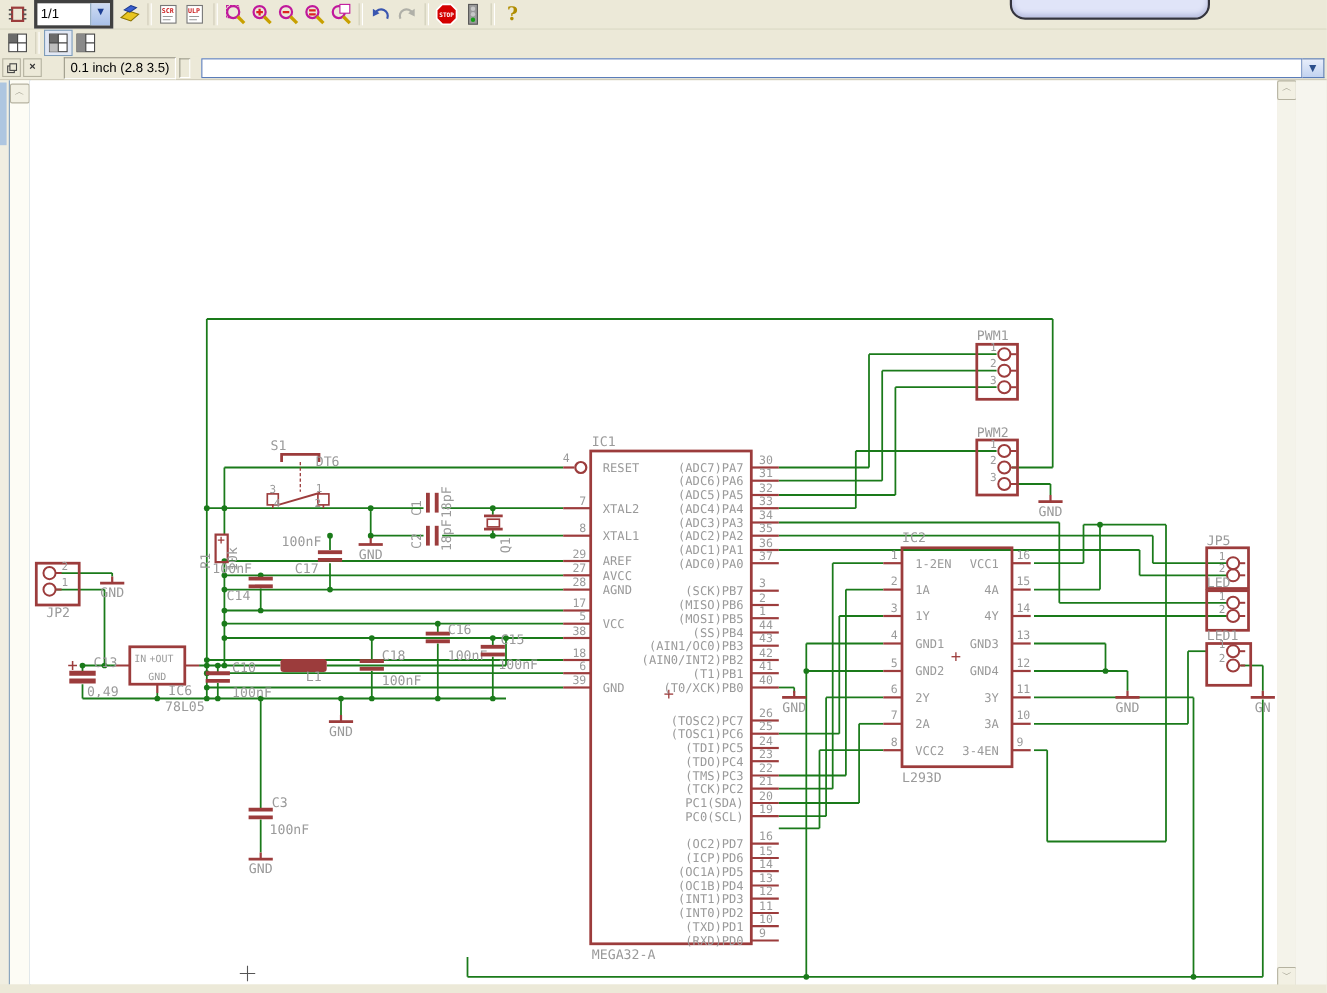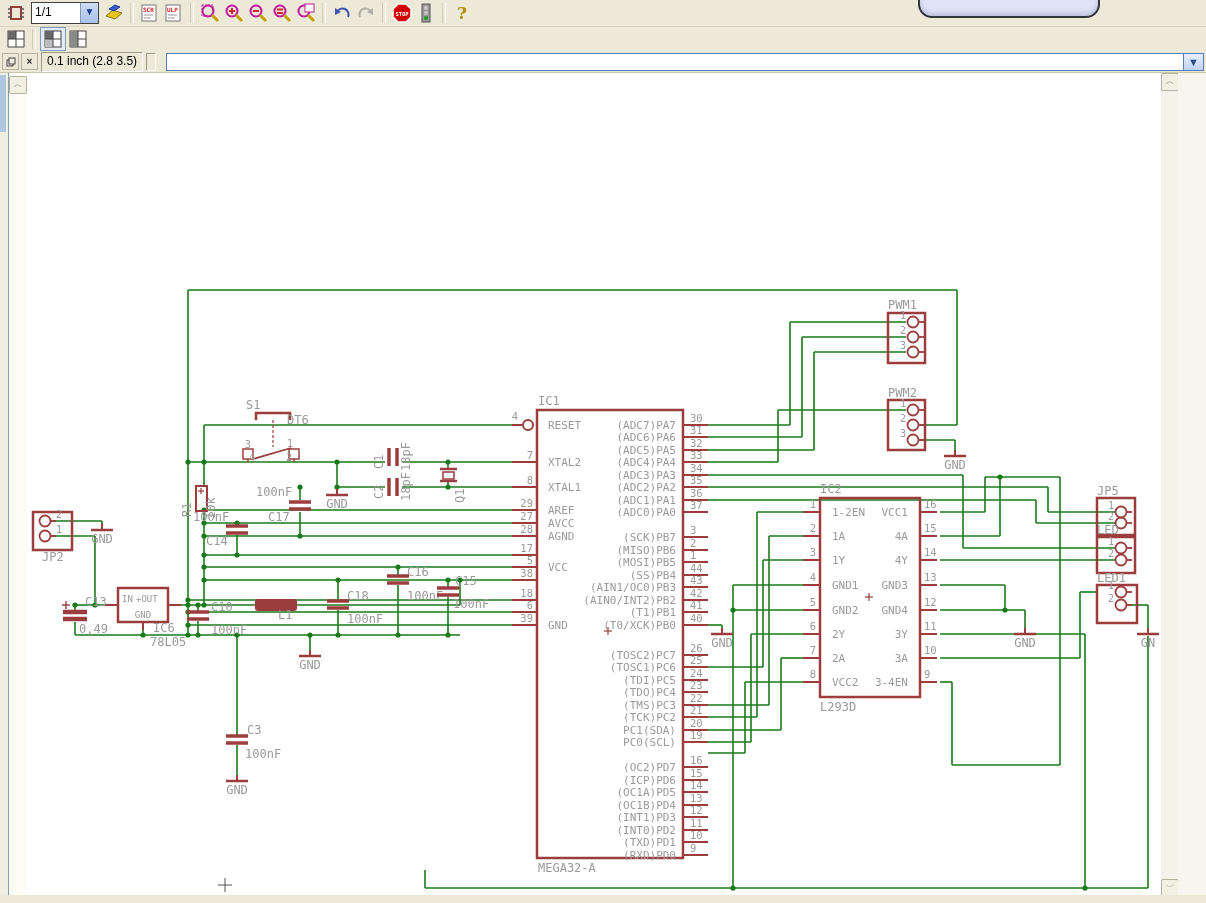--- a/index.html
+++ b/index.html
@@ -5,26 +5,26 @@
   html,body{margin:0;padding:0;width:1206px;height:903px;overflow:hidden;
     font-family:"Liberation Sans",sans-serif;background:#ece9d8;}
   .row1{position:absolute;left:0;top:0;width:1206px;height:27px;background:#ece9d8;
     border-bottom:1px solid #d8d4c0;display:flex;align-items:center;padding-left:4px;box-sizing:border-box;}
   .row2{position:absolute;left:0;top:27px;width:1206px;height:24px;background:#ece9d8;
     display:flex;align-items:center;padding-left:4px;box-sizing:border-box;}
   .row3{position:absolute;left:0;top:51px;width:1206px;height:22px;background:#ece9d8;
     display:flex;align-items:center;box-sizing:border-box;border-bottom:1px solid #c9c5b2;}
   .tb{width:24px;height:22px;display:flex;align-items:center;justify-content:center;flex:0 0 auto;}
   .sep{width:2px;height:20px;border-left:1px solid #cfccb8;border-right:1px solid #fff;margin:0 4px;flex:0 0 auto;}
-  .combo{display:flex;height:20px;border:1px solid #404040;background:#fff;margin:0 3px;flex:0 0 auto;}
+  .combo{display:flex;height:20px;border:3px solid #404040;background:#fff;margin:0 3px;flex:0 0 auto;}
   .combo .val{width:42px;font-size:12px;padding:2px 3px;color:#000;}
   .combo .btn{width:17px;background:linear-gradient(#cfdcf3,#a8c0e8);border-left:1px solid #7f9db9;
     color:#1c3f94;font-size:10px;text-align:center;line-height:18px;}
   .coordbox{height:16px;background:#ece9d8;border:1px solid;border-color:#9c9a8a #fff #fff #9c9a8a;
-    font-size:12px;color:#000;padding:1px 5px;margin-left:3px;white-space:nowrap;}
+    font-size:12px;color:#000;padding:1px 5px;margin-left:20px;white-space:nowrap;}
   .cmdwrap{flex:1;display:flex;height:18px;margin:0 2px 0 10px;}
   .cmd{flex:1;border:1px solid #5a7cb8;background:#fff;font-size:12px;padding:0 3px;outline:none;
     font-family:"Liberation Sans",sans-serif;}
   .cmdbtn{width:19px;background:linear-gradient(#e8eefb,#c2d3f0);border:1px solid #5a7cb8;border-left:none;
     color:#2c4f8c;font-size:11px;text-align:center;line-height:17px;}
   .minibtn{width:15px;height:15px;display:flex;align-items:center;justify-content:center;
     border:1px solid #b5b2a0;background:#ece9d8;margin-left:2px;font-size:10px;color:#333;}
   .balloon{position:absolute;left:918px;top:-14px;width:178px;height:28px;background:#e0e4f8;
     border:2px solid #34343e;border-radius:14px;box-shadow:inset 0 -3px 5px #b9bedf;z-index:60;}
   .panelL{position:absolute;left:0;top:73px;width:27px;height:822px;background:#f0eee1;}

